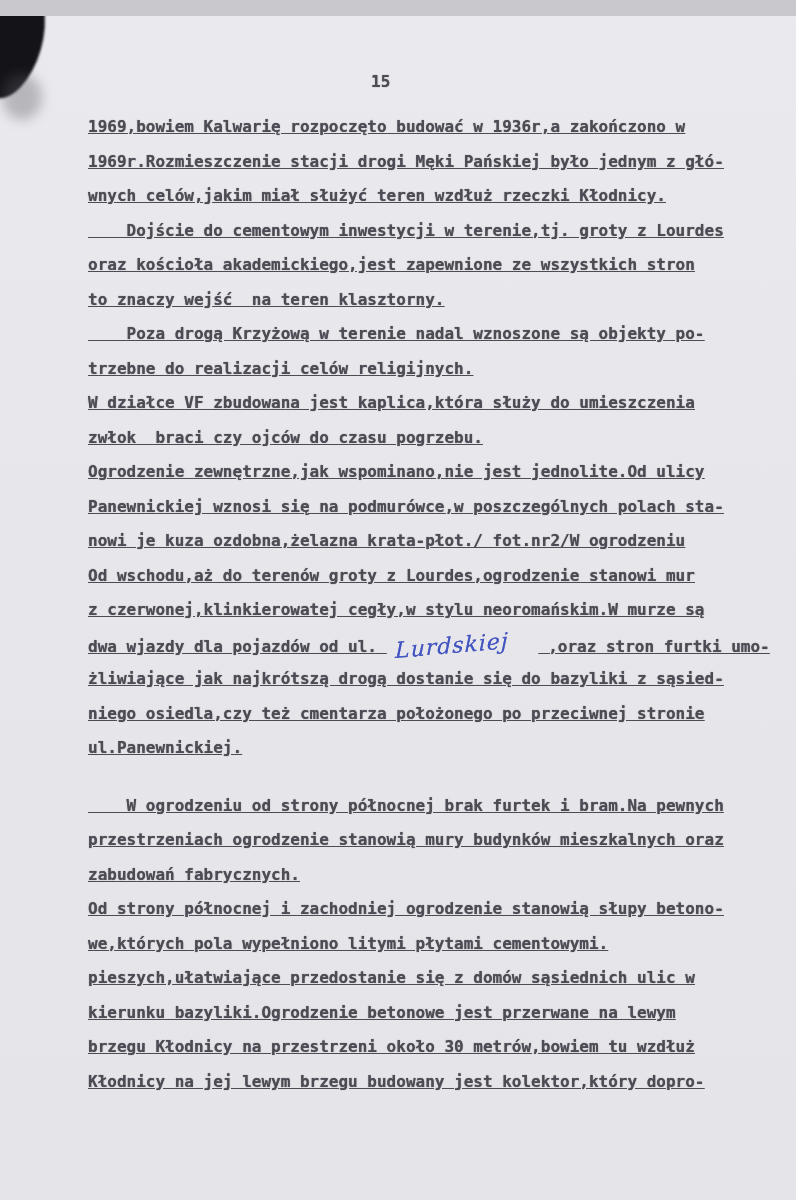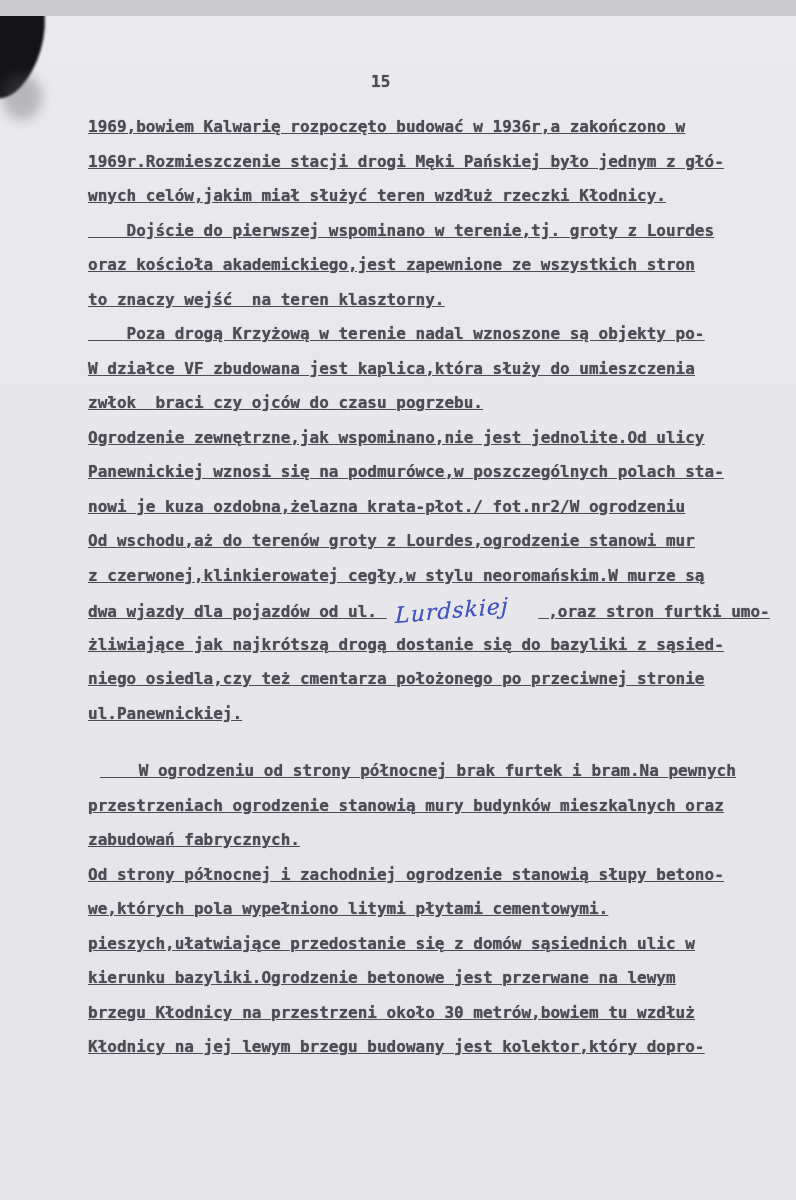--- a/index.html
+++ b/index.html
@@ -59,21 +59,20 @@
     color: var(--ink, #4d4b54);
     text-shadow: 0 0 1px rgba(70, 68, 78, 0.8);
     text-decoration: underline;
   }
   .line {
     white-space: pre;
     height: 34.5px;
   }
   .line.para-gap {
     margin-top: 23px;
-    text-align: center;
   }
   .handwritten {
     display: inline-block;
     font-family: "DejaVu Serif", "Liberation Serif", serif;
     font-style: italic;
     font-weight: normal;
     font-size: 22px;
     letter-spacing: 1px;
     color: var(--annotation, #4355c0);
     transform: rotate(-5deg) skewX(-6deg);
@@ -87,24 +86,25 @@
 <body>
 
 <div class="scan-page">
   <div class="corner-mark"></div>
   <div class="corner-smudge"></div>
   <div class="page-number">15</div>
   <div class="text-block" id="text-block">
       <div class="line">1969,bowiem Kalwarię rozpoczęto budować w 1936r,a zakończono w</div>
       <div class="line">1969r.Rozmieszczenie stacji drogi Męki Pańskiej było jednym z głó-</div>
       <div class="line">wnych celów,jakim miał służyć teren wzdłuż rzeczki Kłodnicy.</div>
-      <div class="line">    Dojście do pierwszej wspominano w terenie,tj. groty z Lourdes</div>
+      <div class="line">    Dojście do cementowym inwestycji w terenie,tj. groty z Lourdes</div>
       <div class="line">oraz kościoła akademickiego,jest zapewnione ze wszystkich stron</div>
       <div class="line">to znaczy wejść  na teren klasztorny.</div>
       <div class="line">    Poza drogą Krzyżową w terenie nadal wznoszone są objekty po-</div>
+      <div class="line">trzebne do realizacji celów religijnych.</div>
       <div class="line">W działce VF zbudowana jest kaplica,która służy do umieszczenia</div>
       <div class="line">zwłok  braci czy ojców do czasu pogrzebu.</div>
       <div class="line">Ogrodzenie zewnętrzne,jak wspominano,nie jest jednolite.Od ulicy</div>
       <div class="line">Panewnickiej wznosi się na podmurówce,w poszczególnych polach sta-</div>
       <div class="line">nowi je kuza ozdobna,żelazna krata-płot./ fot.nr2/W ogrodzeniu</div>
       <div class="line">Od wschodu,aż do terenów groty z Lourdes,ogrodzenie stanowi mur</div>
       <div class="line">z czerwonej,klinkierowatej cegły,w stylu neoromańskim.W murze są</div>
       <div class="line"><span>dwa wjazdy dla pojazdów od ul. </span><span class="handwritten">Lurdskiej</span><span> ,oraz stron furtki umo-</span></div>
       <div class="line">żliwiające jak najkrótszą drogą dostanie się do bazyliki z sąsied-</div>
       <div class="line">niego osiedla,czy też cmentarza położonego po przeciwnej stronie</div>

